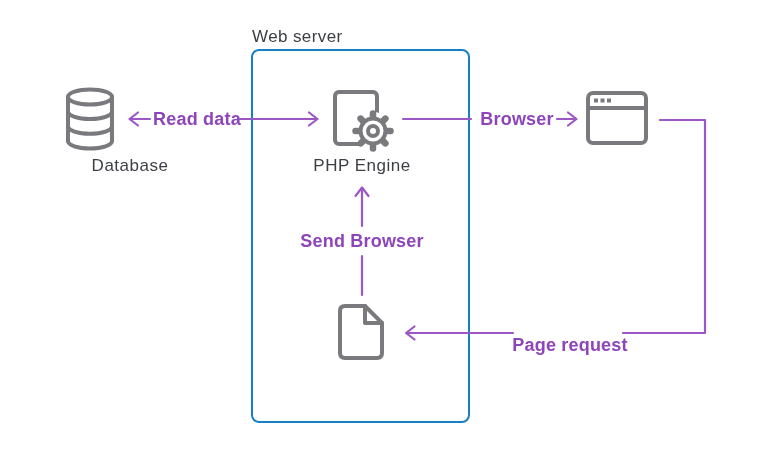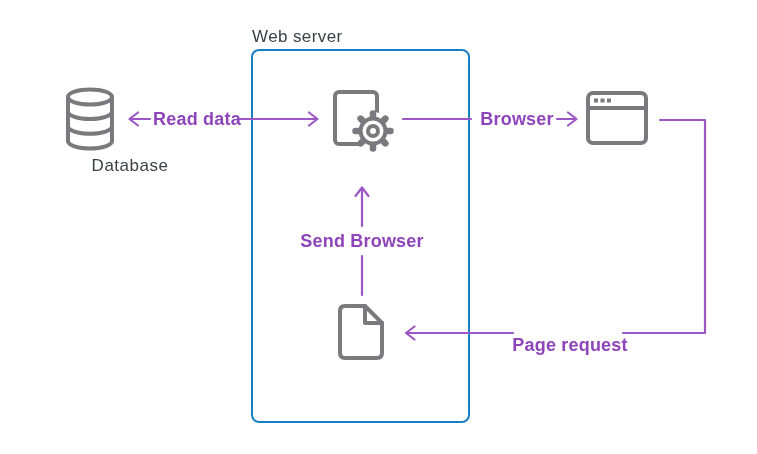--- a/index.html
+++ b/index.html
@@ -89,20 +89,21 @@
         <line class="gear-tooth" x1="0" y1="0" x2="12.4" y2="12.4"></line>
         <line class="gear-tooth" x1="0" y1="0" x2="0" y2="17.5"></line>
         <line class="gear-tooth" x1="0" y1="0" x2="-12.4" y2="12.4"></line>
         <line class="gear-tooth" x1="0" y1="0" x2="-17.5" y2="0"></line>
         <line class="gear-tooth" x1="0" y1="0" x2="-12.4" y2="-12.4"></line>
       </g>
       <circle class="gear-ring" r="12.5"></circle>
       <circle class="gear-ring" r="5"></circle>
     </g>
   </svg>
+  <div class="node-label" style="left:362px;top:156px;">PHP Engine</div>
 
   <svg class="icon-svg" style="left:586px;top:91px;" width="62" height="54" viewBox="0 0 62 54">
     <rect class="icon-stroke" x="2" y="2" width="58" height="50" rx="5"></rect>
     <path class="icon-stroke" d="M2 17 H60"></path>
     <rect class="icon-fill" x="8" y="7.5" width="4" height="4"></rect>
     <rect class="icon-fill" x="14.5" y="7.5" width="4" height="4"></rect>
     <rect class="icon-fill" x="21" y="7.5" width="4" height="4"></rect>
   </svg>
 
   <svg class="icon-svg" style="left:338px;top:304px;" width="46" height="56" viewBox="0 0 46 56">

